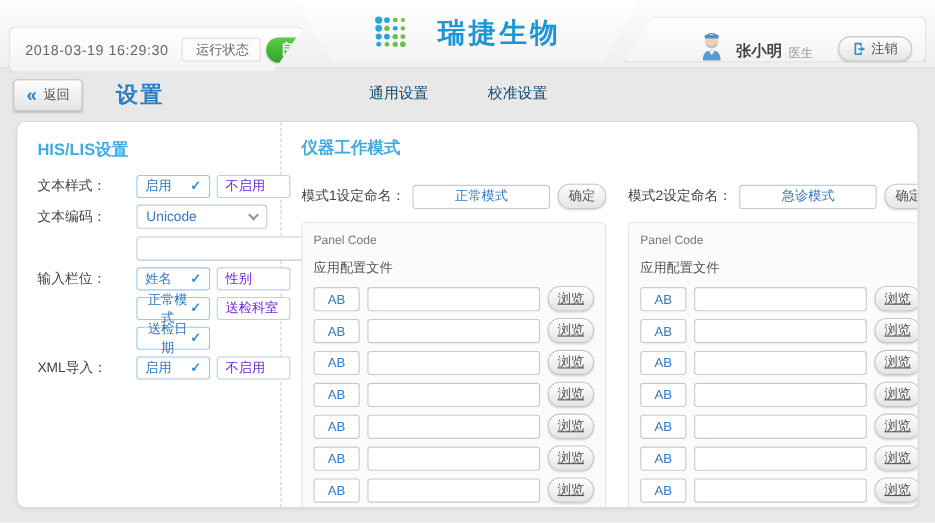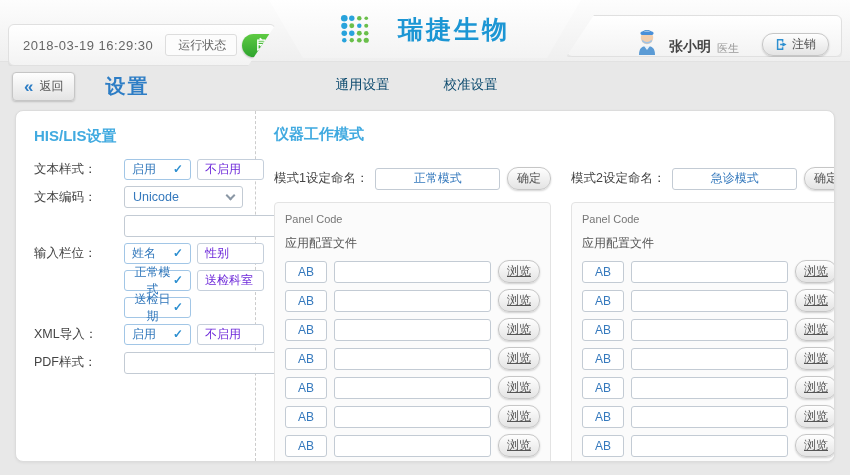--- a/index.html
+++ b/index.html
@@ -222,27 +222,20 @@
           <button class="opt checked">
             <span>启用</span>
             <span class="chk">✓</span>
           </button>
           <button class="opt">
             <span>不启用</span>
           </button>
         </div>
     </div>
 
-    <div class="frow">
-      <span class="lbl">PDF样式：</span>
-      <div class="ctrl">
-        <input class="txt" value="" style="">
-        <button class="pill browse">浏览</button>
-      </div>
-    </div>
   </div>
 
   <div class="col-right">
     <div class="sec-title">仪器工作模式</div>
 
     <div class="mode-cols">
 
       <div class="mode-col">
         <div class="mode-head">
           <span class="lbl2">模式1设定命名：</span>

